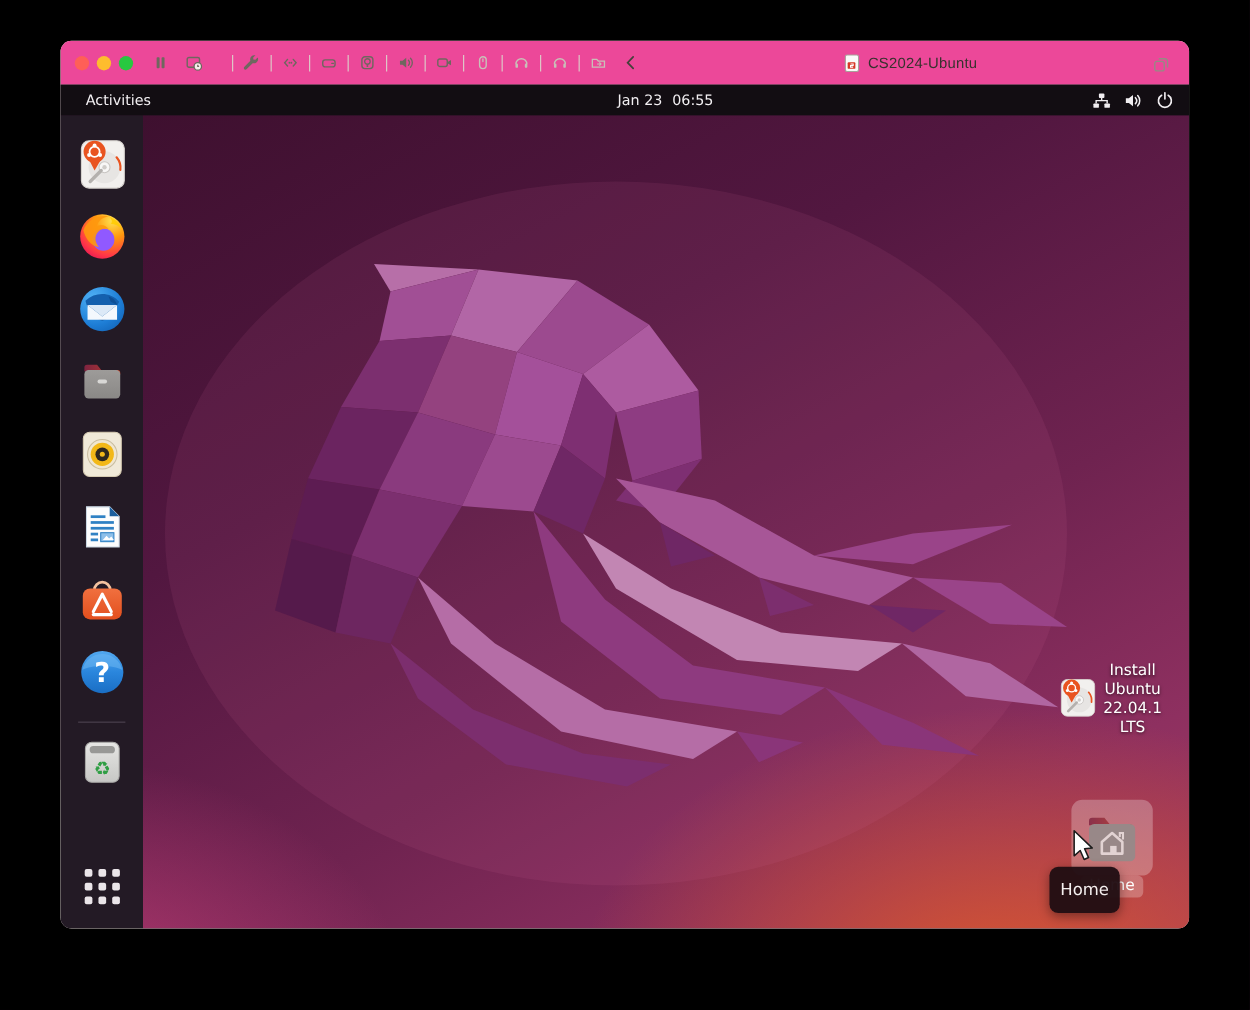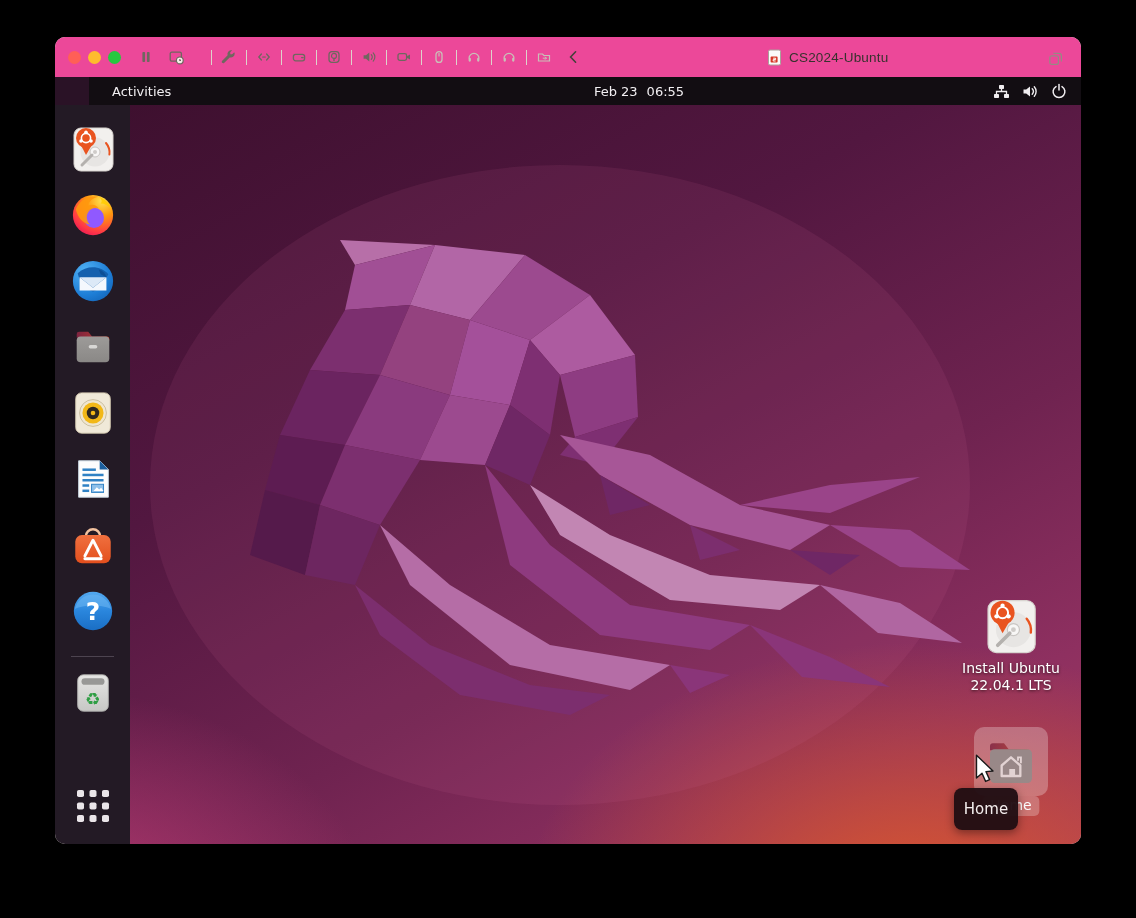--- a/index.html
+++ b/index.html
@@ -20,21 +20,21 @@
             background:none; border:none; cursor:default; }
   .tb-sep { width:1px; height:15px; background:#ddd3cb; margin:0 2px; }
   .tb-gap { width:18px; }
 
   .title-group { position:absolute; left:712px; top:0; height:40px; display:flex;
                  align-items:center; gap:7px; }
   .title-text { font-size:13.5px; color:#37322e; letter-spacing:.2px; }
   .tb-right { position:absolute; right:15px; top:12px; }
 
   
-  .guest { position:relative; width:1026px; height:632px; background:#2a1226;padding-left:34px; }
+  .guest { position:relative; width:1026px; height:632px; background:#2a1226; }
 
   .topbar { position:relative; height:28px; background:#120d12; color:#f2eff2;
             font-size:13px; }
   .activities { position:absolute; left:23px; top:0; height:28px; display:flex;
                 align-items:center; padding:0 8px; margin-left:-8px; border-radius:14px; cursor:pointer; }
   .clock { position:absolute; left:550px; top:0; height:28px; transform:translateX(-50%);
            display:flex; align-items:center; gap:9px; cursor:pointer; }
   .status { position:absolute; right:14px; top:0; height:28px; display:flex;
             align-items:center; gap:12px; cursor:pointer; }
 
@@ -48,21 +48,21 @@
 
   
   .wallpaper { position:relative; flex:1; height:739px; overflow:hidden; cursor:default;
     background:
       radial-gradient(ellipse 620px 420px at 82% 108%, rgba(224,90,40,0.9) 0%, rgba(224,90,40,0) 62%),
       radial-gradient(ellipse 560px 420px at -8% 112%, rgba(201,64,122,0.85) 0%, rgba(201,64,122,0) 58%),
       linear-gradient(152deg, #3e102f 0%, #521740 34%, #6f2350 62%, #8e3060 84%, #a23a60 100%);
   }
   .jelly { position:absolute; left:0; top:0; }
 
-  .desk-icon { position:absolute; display:flex; flex-direction:column; align-items:center;
+  .desk-icon { position:absolute; display:flex; align-items:center;
                cursor:pointer; }
   .desk-label { margin-top:5px; color:#ffffff; font-size:14px; line-height:17px; text-align:center;
                 text-shadow:0 1px 3px rgba(0,0,0,0.65); }
   .home-hl { position:absolute; left:844px; top:622px; width:74px; height:69px;
              background:rgba(255,255,255,0.27); border-radius:10px; display:flex;
              align-items:center; justify-content:center; cursor:pointer; }
   .home-label { position:absolute; left:881px; top:691px; transform:translateX(-50%);
                 background:rgba(255,255,255,0.25); border-radius:5px; padding:1px 8px 3px;
                 color:#fff; font-size:14px; }
   .tooltip { position:absolute; left:824px; top:683px; width:64px; height:42px;
@@ -198,21 +198,21 @@
     </button>
   </div>
 
   <div class="guest">
 
     <div class="topbar">
       <div class="activities">
         <span>Activities</span>
       </div>
       <div class="clock">
-        <span>Feb 23</span>
+        <span>Jan 23</span>
         <span>06:55</span>
       </div>
       <div class="status">
         <svg width="17" height="15" viewBox="0 0 17 15">
           <rect x="6" y="1" width="5" height="4" rx="0.8" fill="#f0edf0"></rect>
           <rect x="1" y="10" width="5" height="4" rx="0.8" fill="#f0edf0"></rect>
           <rect x="11" y="10" width="5" height="4" rx="0.8" fill="#f0edf0"></rect>
           <path d="M8.5 5v2.5M3.5 10V7.5h10V10" fill="none" stroke="#f0edf0" stroke-width="1.3"></path>
         </svg>
         <svg width="17" height="15" viewBox="0 0 17 15">

